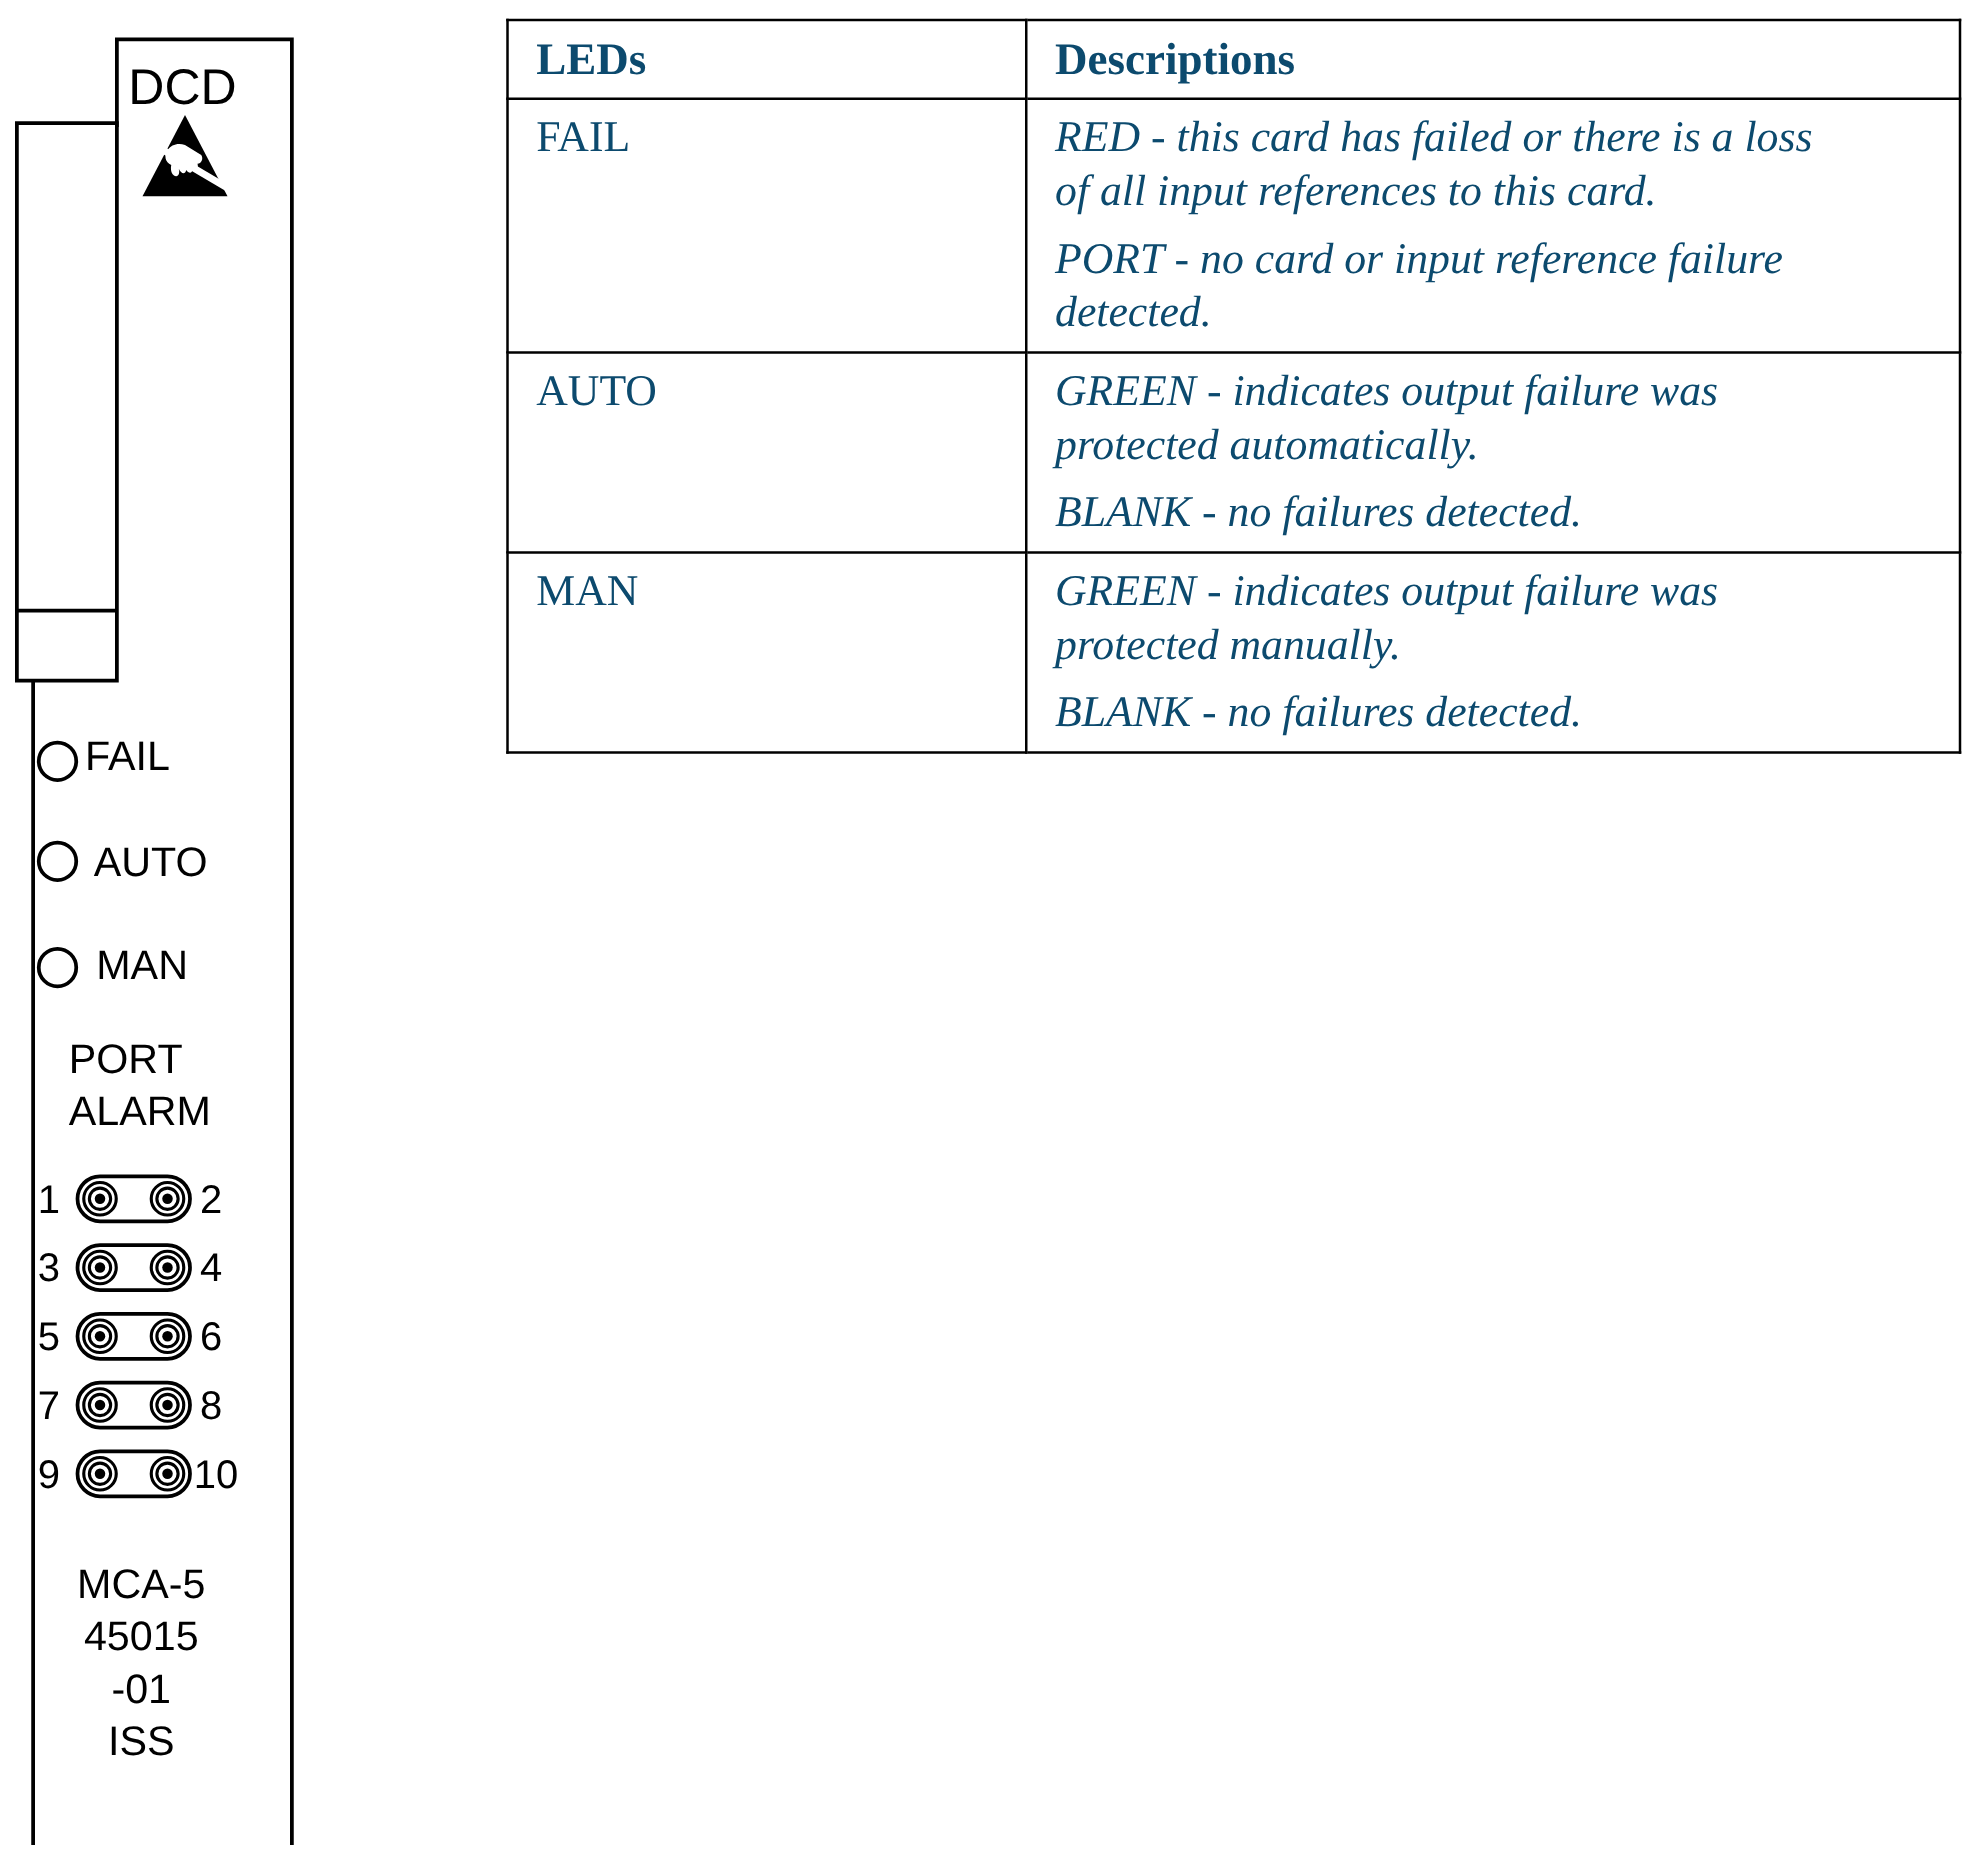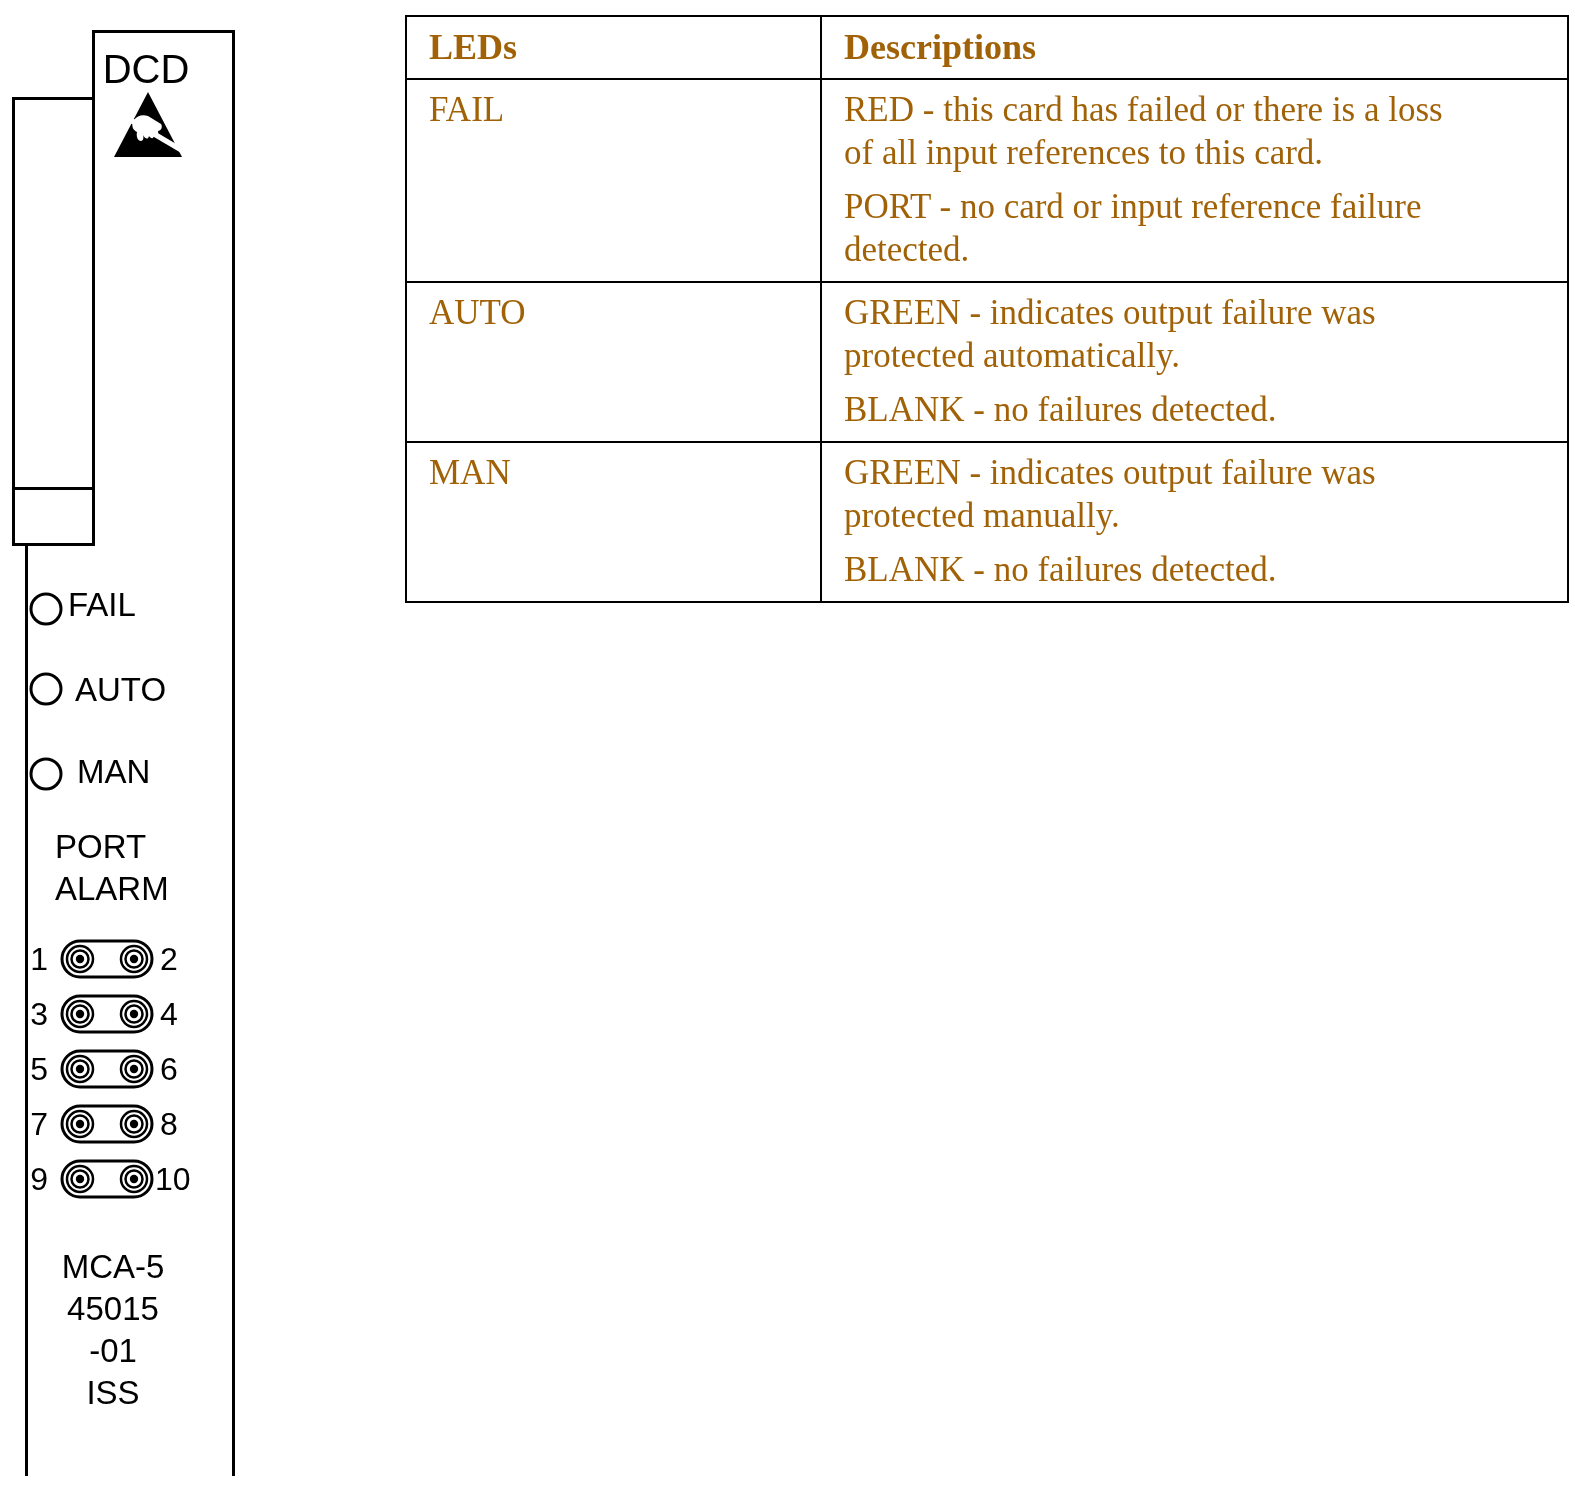--- a/index.html
+++ b/index.html
@@ -6,28 +6,28 @@
   html,body { background:#ffffff; color:#000000; }
   body { width:1575px; height:1498px; font-family:"Liberation Sans", sans-serif; }
   .stage { position:relative; width:1575px; height:1476px; overflow:hidden; background:#ffffff; }
 
   .card-svg { position:absolute; left:0; top:0; }
   .card-svg text { font-family:"Liberation Sans", sans-serif; fill:#000000; }
 
   table.led-table {
     position:absolute; left:405px; top:15px; width:1164px;
     border-collapse:collapse; table-layout:fixed;
-    font-family:"Liberation Serif", serif; color:#a16207;
+    font-family:"Liberation Serif", serif; color:#0c4a6e;
   }
   .led-table th, .led-table td {
     border:2px solid #000000; vertical-align:top; text-align:left;
     padding:8px 22px 10px 22px; font-size:35px; line-height:43px;
   }
   .led-table th { font-size:36px; font-weight:bold; padding-top:9px; padding-bottom:9px; }
-  .led-table td p { white-space:pre-line; margin:0 0 11px 0; }
+  .led-table td p { white-space:pre-line; margin:0 0 11px 0;font-style:italic; }
   .led-table td p:last-child { margin-bottom:0; }
 </style>
 </head>
 <body>
 
 <div class="stage">
 
   <svg class="card-svg" width="300" height="1498" viewBox="0 0 300 1498">
 
     <path d="M 93.5,31.5 H 233.5 V 1488.5 H 26.5 V 100 H 93.5 Z" fill="#ffffff" stroke="#000000" stroke-width="3"></path>

